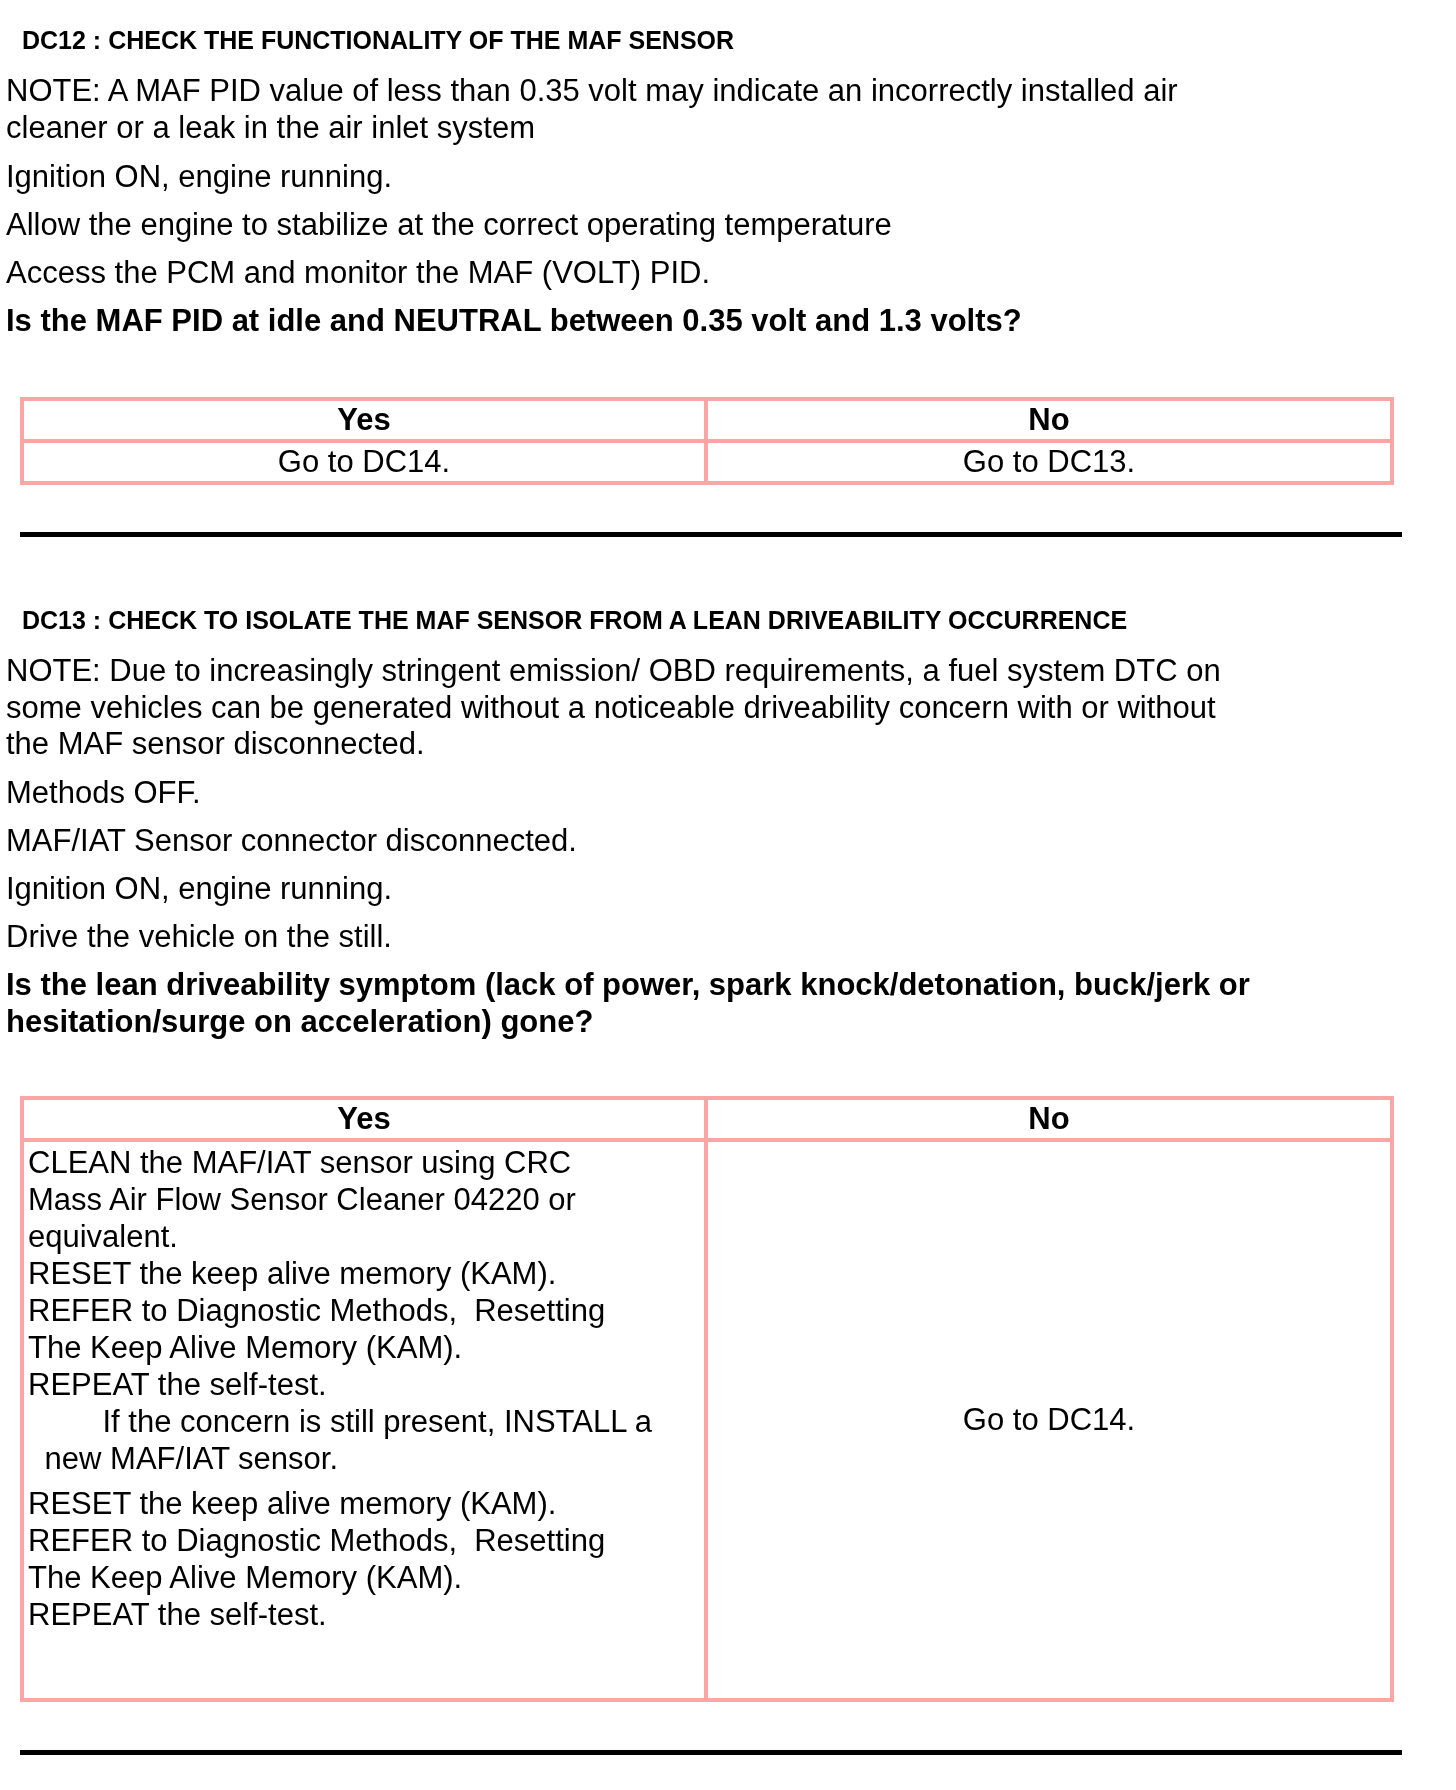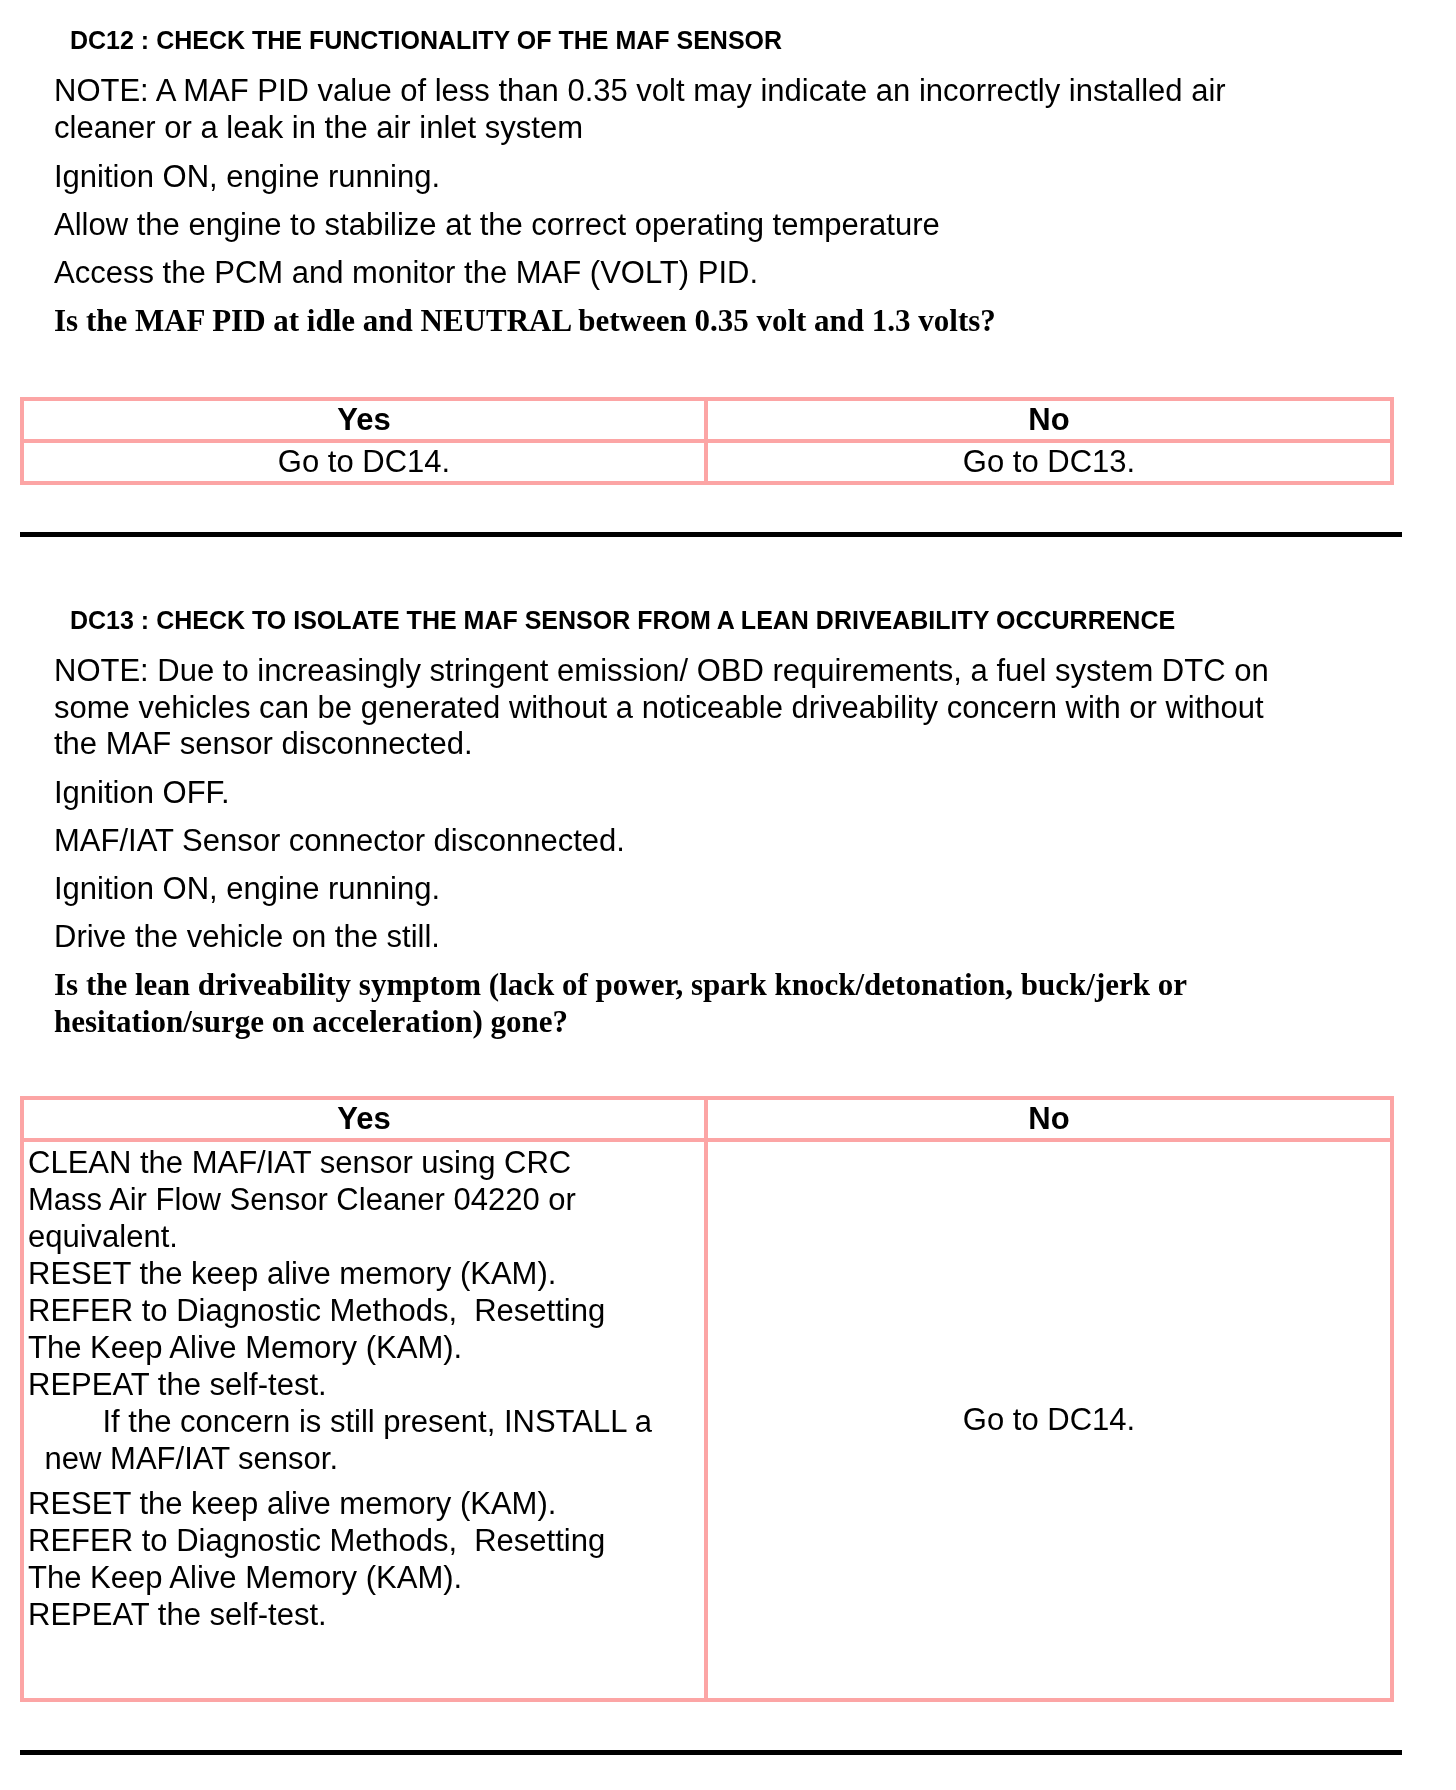--- a/index.html
+++ b/index.html
@@ -1,21 +1,21 @@
 <!DOCTYPE html>
 <html><head>
 <meta charset="utf-8">
 <style>
   html, body { margin:0; padding:0; background:#ffffff; }
   body { width:1456px; height:1790px; position:relative; overflow:hidden;
          font-family:"Liberation Sans", sans-serif; color:#000; }
-  .abs { position:absolute; white-space:nowrap;margin-left:48px; }
+  .abs { position:absolute; white-space:nowrap; }
   .title { font-weight:bold; font-size:25px; left:22px; letter-spacing:0; }
   .body { font-size:31px; left:6px; line-height:37px; }
-  .bold { font-weight:bold;font-family:Liberation Serif, serif; }
+  .bold { font-weight:bold; }
   .sep { position:absolute; left:20px; height:5px; background:#000; }
   table.yn { position:absolute; border-collapse:collapse; table-layout:fixed; }
   table.yn td, table.yn th { border:4px solid #fca5a5; padding:0; font-size:31px; }
   table.yn th { font-weight:bold; text-align:center; }
   table.yn td.c { text-align:center;margin-top:43px; }
   .cell-lines div { font-size:31px; line-height:37px; white-space:nowrap; }
 </style>
 </head>
 <body>
 
@@ -43,21 +43,21 @@
   </tr>
 </tbody>
   </table>
 
 <div class="sep" style="top:532px; width:1382px;"></div>
 
 <div class="abs title" style="top:606px;">DC13 : CHECK TO ISOLATE THE MAF SENSOR FROM A LEAN DRIVEABILITY OCCURRENCE</div>
 <div class="abs body" style="top:652px;">NOTE: Due to increasingly stringent emission/ OBD requirements, a fuel system DTC on</div>
 <div class="abs body" style="top:689px;">some vehicles can be generated without a noticeable driveability concern with or without</div>
 <div class="abs body" style="top:725px;">the MAF sensor disconnected.</div>
-<div class="abs body" style="top:774px;">Ignition OFF.</div>
+<div class="abs body" style="top:774px;">Methods OFF.</div>
 <div class="abs body" style="top:822px;">MAF/IAT Sensor connector disconnected.</div>
 <div class="abs body" style="top:870px;">Ignition ON, engine running.</div>
 <div class="abs body" style="top:918px;">Drive the vehicle on the still.</div>
 <div class="abs body bold" style="top:966px;">Is the lean driveability symptom (lack of power, spark knock/detonation, buck/jerk or</div>
 <div class="abs body bold" style="top:1003px;">hesitation/surge on acceleration) gone?</div>
 
 <table class="yn" style="left:20px; top:1096px; width:1370px;">
   <colgroup>
       <col style="width:684px">
       <col style="width:686px">

